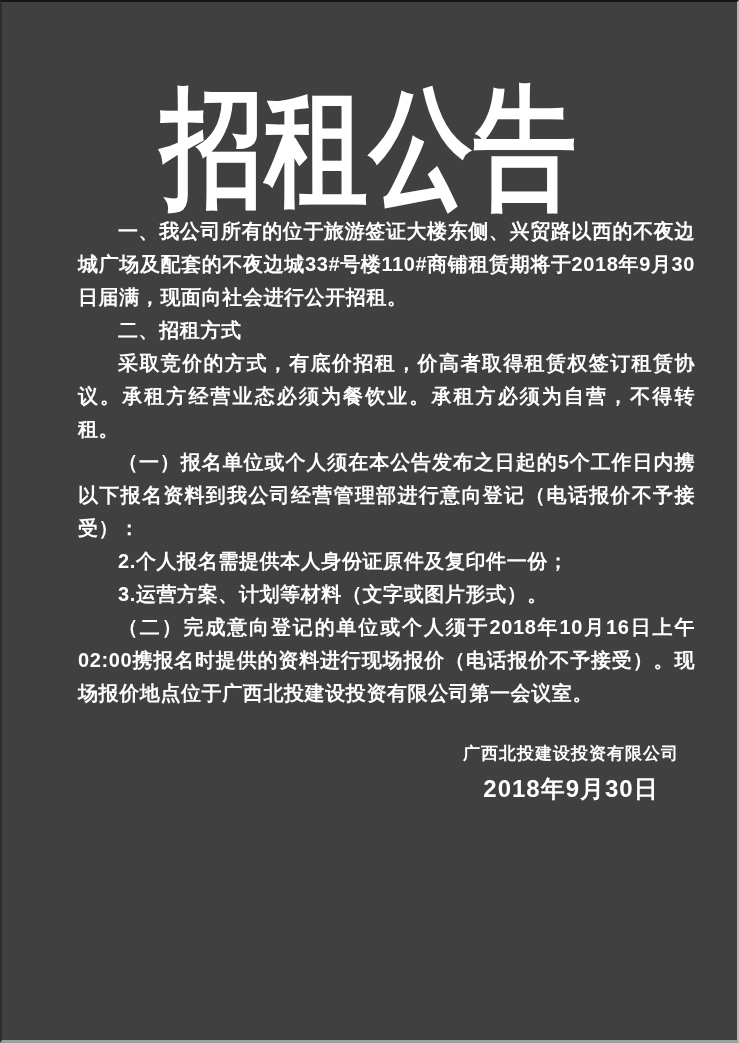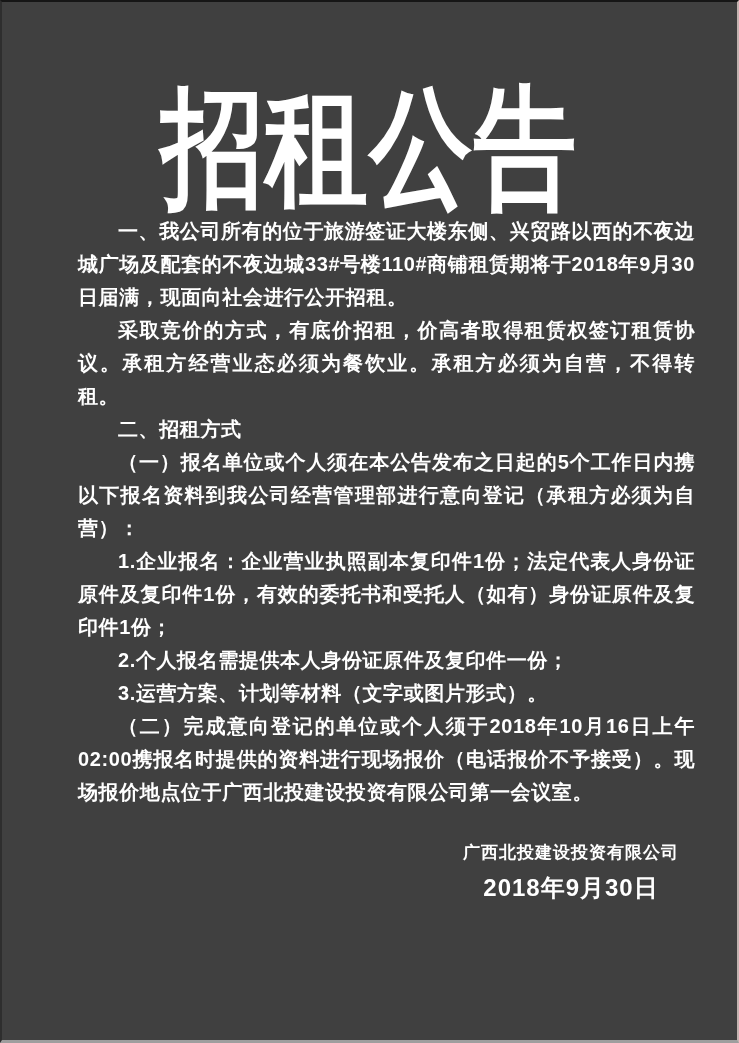--- a/index.html
+++ b/index.html
@@ -66,24 +66,23 @@
 </style>
 </head>
 <body>
 
 <div class="poster">
 
   <h1 class="poster-title">招租公告</h1>
 
   <div class="body-text">
     <p>一、我公司所有的位于旅游签证大楼东侧、兴贸路以西的不夜边城广场及配套的不夜边城33#号楼110#商铺租赁期将于2018年9月30日届满，现面向社会进行公开招租。</p>
+    <p>二、招租方式</p>
     <p>采取竞价的方式，有底价招租，价高者取得租赁权签订租赁协议。承租方经营业态必须为餐饮业。承租方必须为自营，不得转租。</p>
-    <p>二、招租方式</p>
-    <p>（一）报名单位或个人须在本公告发布之日起的5个工作日内携以下报名资料到我公司经营管理部进行意向登记（承租方必须为自营）：</p>
-    <p>1.企业报名：企业营业执照副本复印件1份；法定代表人身份证原件及复印件1份，有效的委托书和受托人（如有）身份证原件及复印件1份；</p>
+    <p>（一）报名单位或个人须在本公告发布之日起的5个工作日内携以下报名资料到我公司经营管理部进行意向登记（电话报价不予接受）：</p>
     <p>2.个人报名需提供本人身份证原件及复印件一份；</p>
     <p>3.运营方案、计划等材料（文字或图片形式）。</p>
     <p>（二）完成意向登记的单位或个人须于2018年10月16日上午02:00携报名时提供的资料进行现场报价（电话报价不予接受）。现场报价地点位于广西北投建设投资有限公司第一会议室。</p>
   </div>
 
   <div class="signature">
     <div class="company">广西北投建设投资有限公司</div>
     <div class="date">2018年9月30日</div>
   </div>
 

